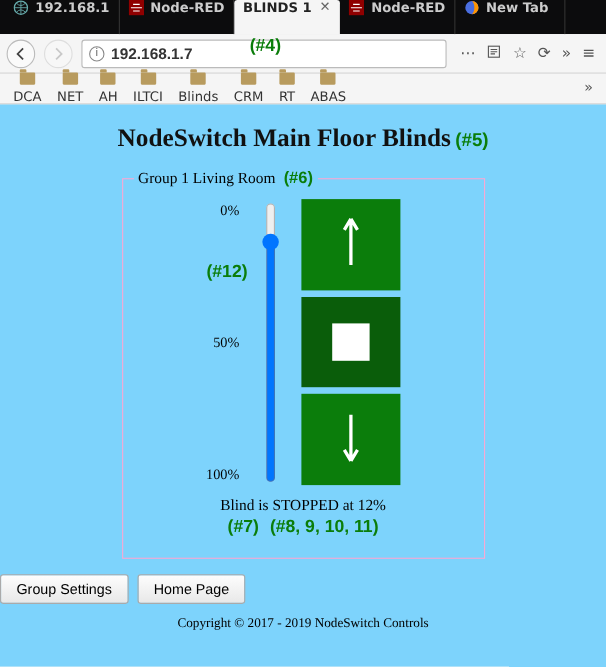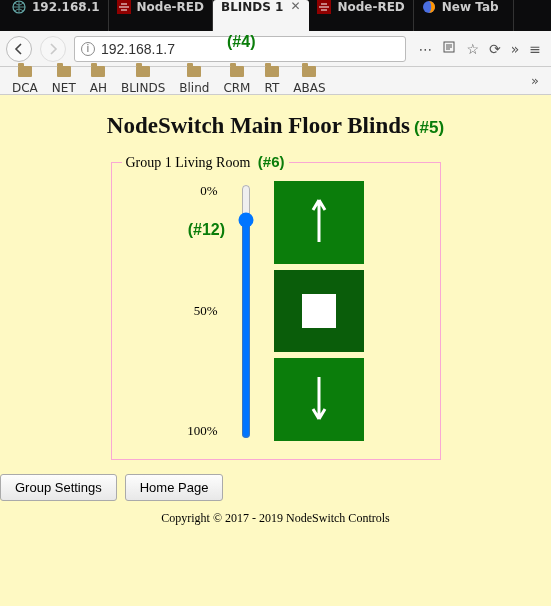--- a/index.html
+++ b/index.html
@@ -90,20 +90,21 @@
     border: 1px solid #888;
     border-radius: 50%;
     font-size: 10px;
     display: flex; align-items: center; justify-content: center;
     color: #666;
   }
   .urlbar input {
     flex: 1; border: none; outline: none;
     font-size: 14px; background: transparent;
     color: #333;
+    font-weight: bold;
   }
   .toolbar-icons {
     display: flex; align-items: center; gap: 10px;
     color: #555; font-size: 14px;
     padding: 0 4px;
   }
   .toolbar-icons span { cursor: pointer; }
   
   .bookmarks {
     display: flex;
@@ -141,21 +142,21 @@
   .bookmarks .overflow {
     margin-left: auto;
     color: #555;
     padding: 0 6px;
     cursor: pointer;
   }
   
   .page {
     position: absolute;
     top: 95px; left: 0; right: 0; bottom: 0;
-    background: #fef9c3;
+    background: #7dd3fc;
     overflow: auto;
     padding-top: 18px;
   }
   .page h1 {
     text-align: center;
     font-family: Georgia, "Times New Roman", serif;
     font-weight: bold;
     font-size: 23px;
     color: #111;
     margin-bottom: 14px;
@@ -346,25 +347,25 @@
   <div class="bm">
       <span class="fld"></span>
       <span>NET</span>
     </div>
   <div class="bm">
       <span class="fld"></span>
       <span>AH</span>
     </div>
   <div class="bm">
       <span class="fld"></span>
-      <span>BLINDS</span>
-    </div>
-  <div class="bm">
-      <span class="fld"></span>
-      <span>Blind</span>
+      <span>ILTCI</span>
+    </div>
+  <div class="bm">
+      <span class="fld"></span>
+      <span>Blinds</span>
     </div>
   <div class="bm">
       <span class="fld"></span>
       <span>CRM</span>
     </div>
   <div class="bm">
       <span class="fld"></span>
       <span>RT</span>
     </div>
   <div class="bm">
@@ -387,21 +388,21 @@
 
     <div class="panel">
       <div class="ticks">
         <span>0%</span>
         <span>50%</span>
         <span>100%</span>
       </div>
 
       <div class="slider-wrap pos-rel">
         <input type="range" class="slider" min="0" max="100" orient="vertical" value="88" style="">
-        <span class="abs-annot" style="top:40px; left:-48px;">(#12)</span>
+        <span class="abs-annot" style="top:58px; left:-48px;">(#12)</span>
       </div>
 
       <div class="buttons">
         <div class="act-btn btn-up">
           <span class="arrow-up">
             <svg viewBox="0 0 20 46">
                 <path d="M10 2v42M10 2l-6 10M10 2l6 10" stroke="#fff" stroke-width="3" fill="none"></path>
               </svg>
           </span>
         </div>
@@ -411,20 +412,27 @@
         <div class="act-btn btn-down">
           <span class="arrow-down">
             <svg viewBox="0 0 20 46">
                 <path d="M10 2v42M10 44l-6-10M10 44l6-10" stroke="#fff" stroke-width="3" fill="none"></path>
               </svg>
           </span>
         </div>
       </div>
     </div>
 
+    <div class="status pos-rel">
+      <span>Blind is STOPPED at 12%</span>
+      <div style="display:flex; justify-content:center; gap:10px; margin-top:2px;">
+        <span class="annot" style="font-size:16px;">(#7)</span>
+        <span class="annot" style="font-size:16px;">(#8, 9, 10, 11)</span>
+      </div>
+    </div>
   </fieldset>
 
   <div class="page-btns">
     <button>Group Settings</button>
     <button>Home Page</button>
   </div>
 
   <div class="copyright">Copyright © 2017 - 2019 NodeSwitch Controls</div>
 </div>
 

